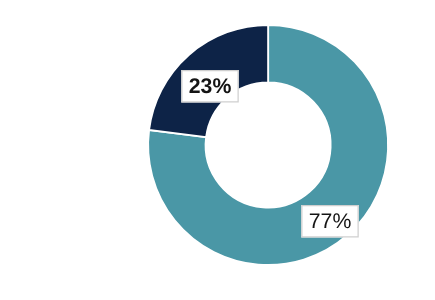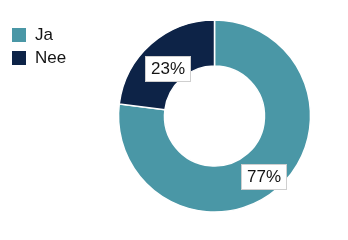--- a/index.html
+++ b/index.html
@@ -69,41 +69,32 @@
     font-size: 17px;
     line-height: 17px;
     font-family: "Liberation Sans", sans-serif;
     padding: 3px 5px 4px 5px;
     white-space: nowrap;
     z-index: 4;
   }
   #label-nee {
     left: 145px;
     top: 56px;
+    font-weight: bold;
   }
   #label-ja {
     left: 241px;
     top: 164px;
   }
 </style>
 </head>
 <body>
 
 <div id="chart-root">
 
-  <div id="legend">
-    <div class="legend-item">
-      <span class="legend-swatch" style="background: rgb(74, 151, 166);"></span>
-      <span class="legend-label">Ja</span>
-    </div>
-    <div class="legend-item">
-      <span class="legend-swatch" style="background: rgb(13, 35, 71);"></span>
-      <span class="legend-label">Nee</span>
-    </div>
-  </div>
 
   <div id="donut-wrap">
     <svg id="donut-svg" width="348" height="218" viewBox="0 0 348 218">
       <g id="slices-group">
           <path d="M 214.50 20.00 A 96 96 0 1 1 119.26 103.97 L 164.89 109.73 A 50 50 0 1 0 214.50 66.00 Z" fill="#4a97a6" stroke="#ffffff" stroke-width="1.5"></path>
           <path d="M 119.26 103.97 A 96 96 0 0 1 214.50 20.00 L 214.50 66.00 A 50 50 0 0 0 164.89 109.73 Z" fill="#0d2347" stroke="#ffffff" stroke-width="1.5"></path>
         </g>
     </svg>
   </div>
 

